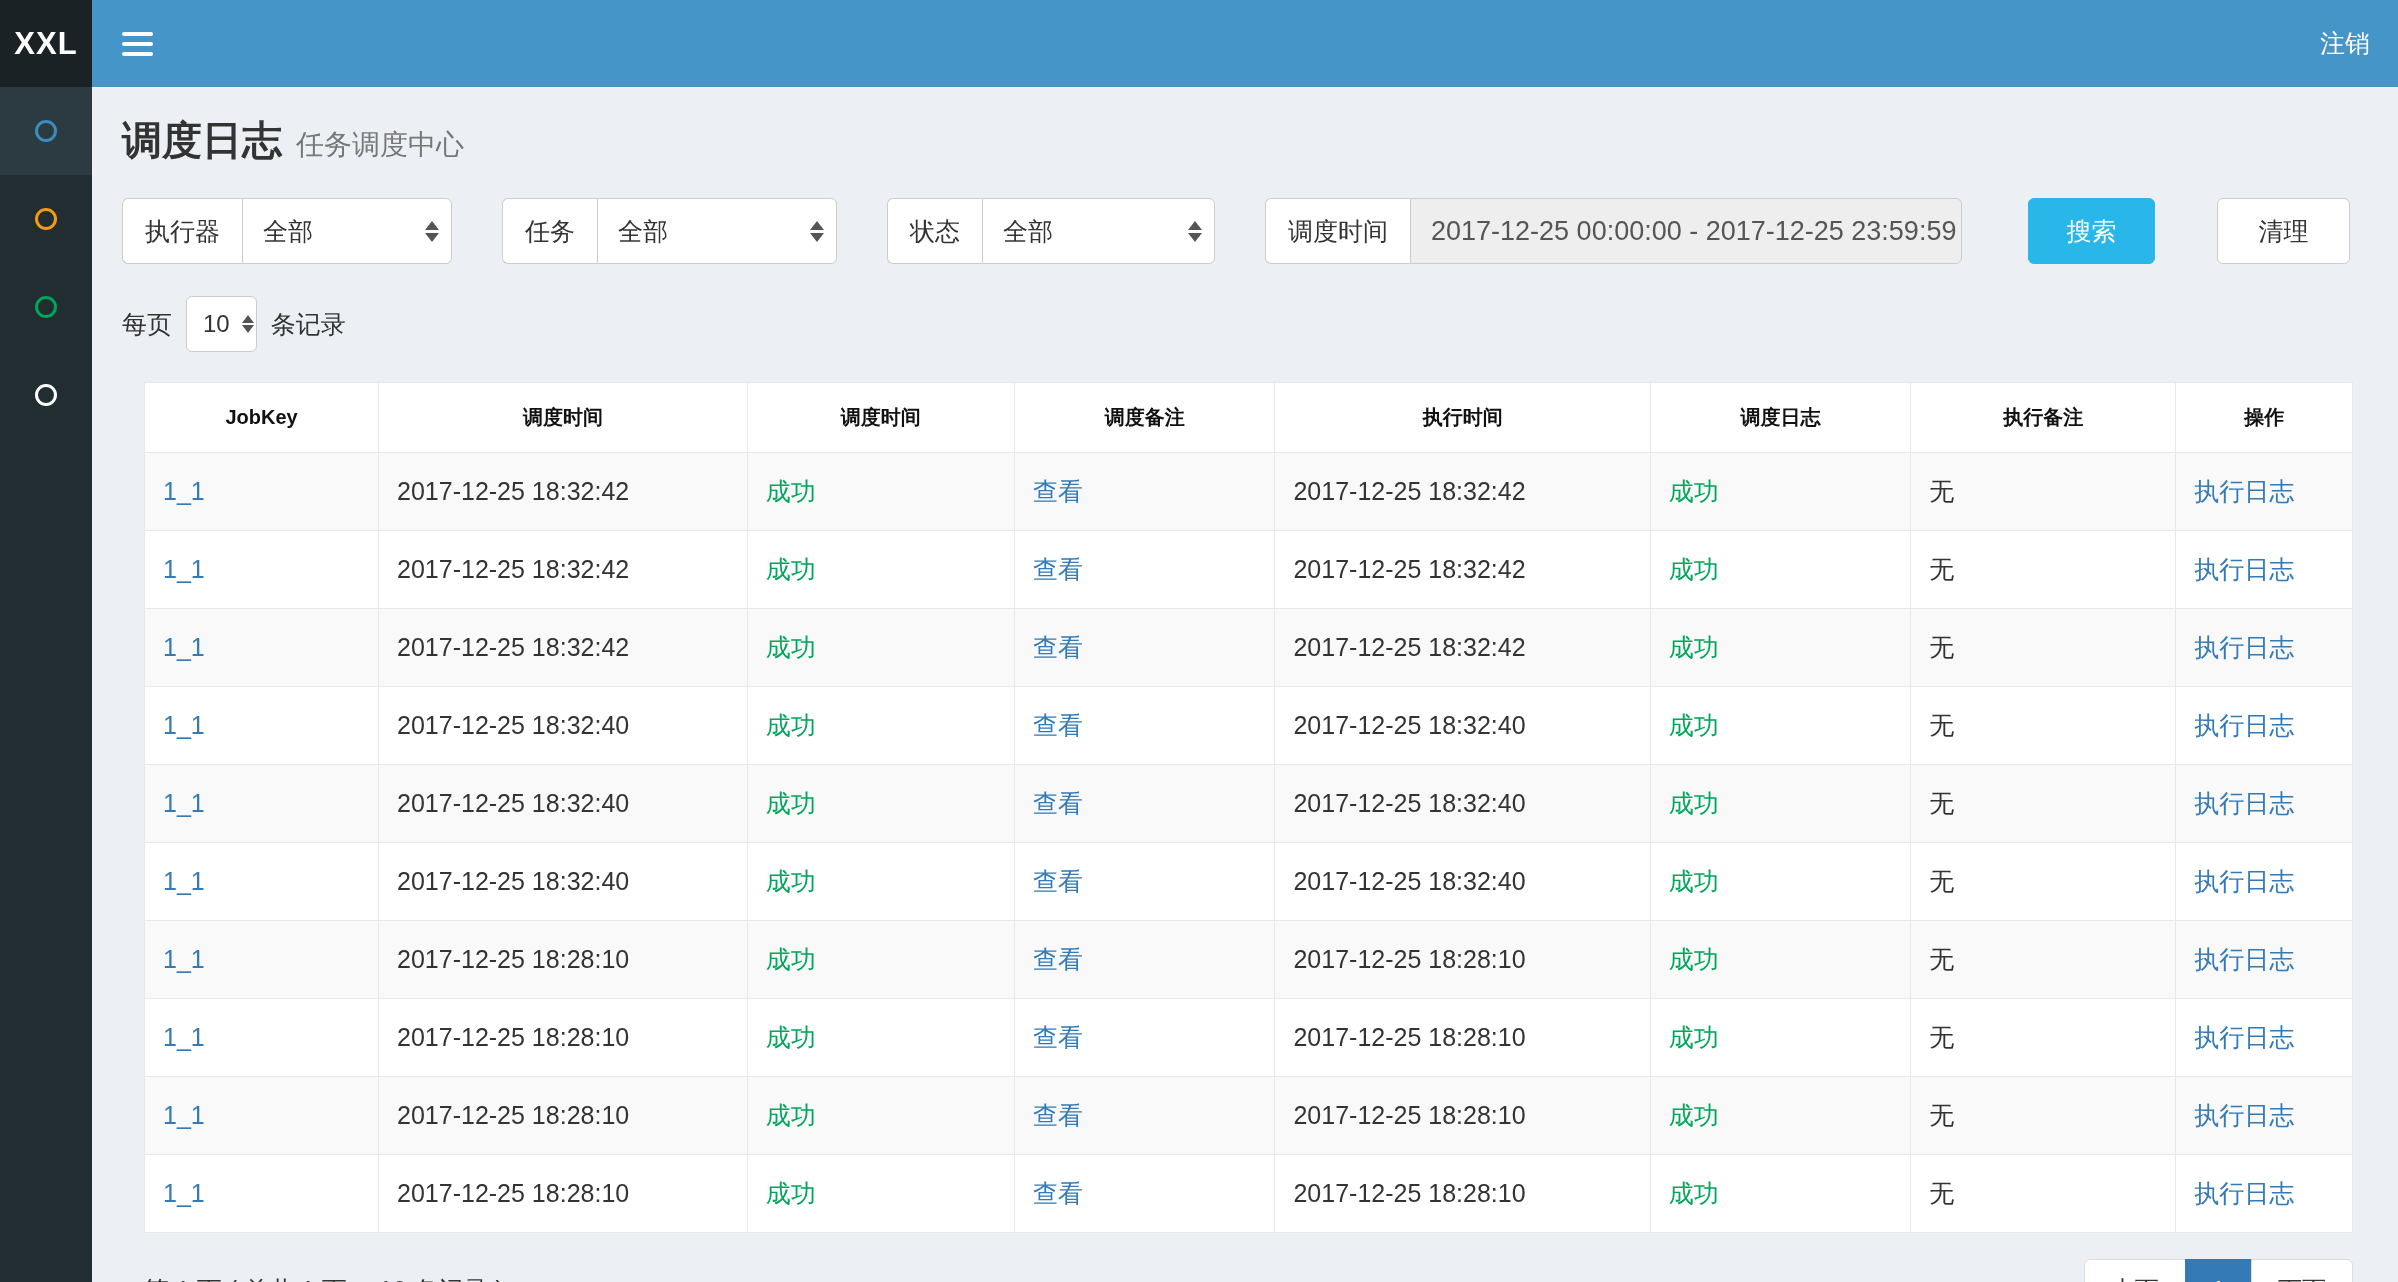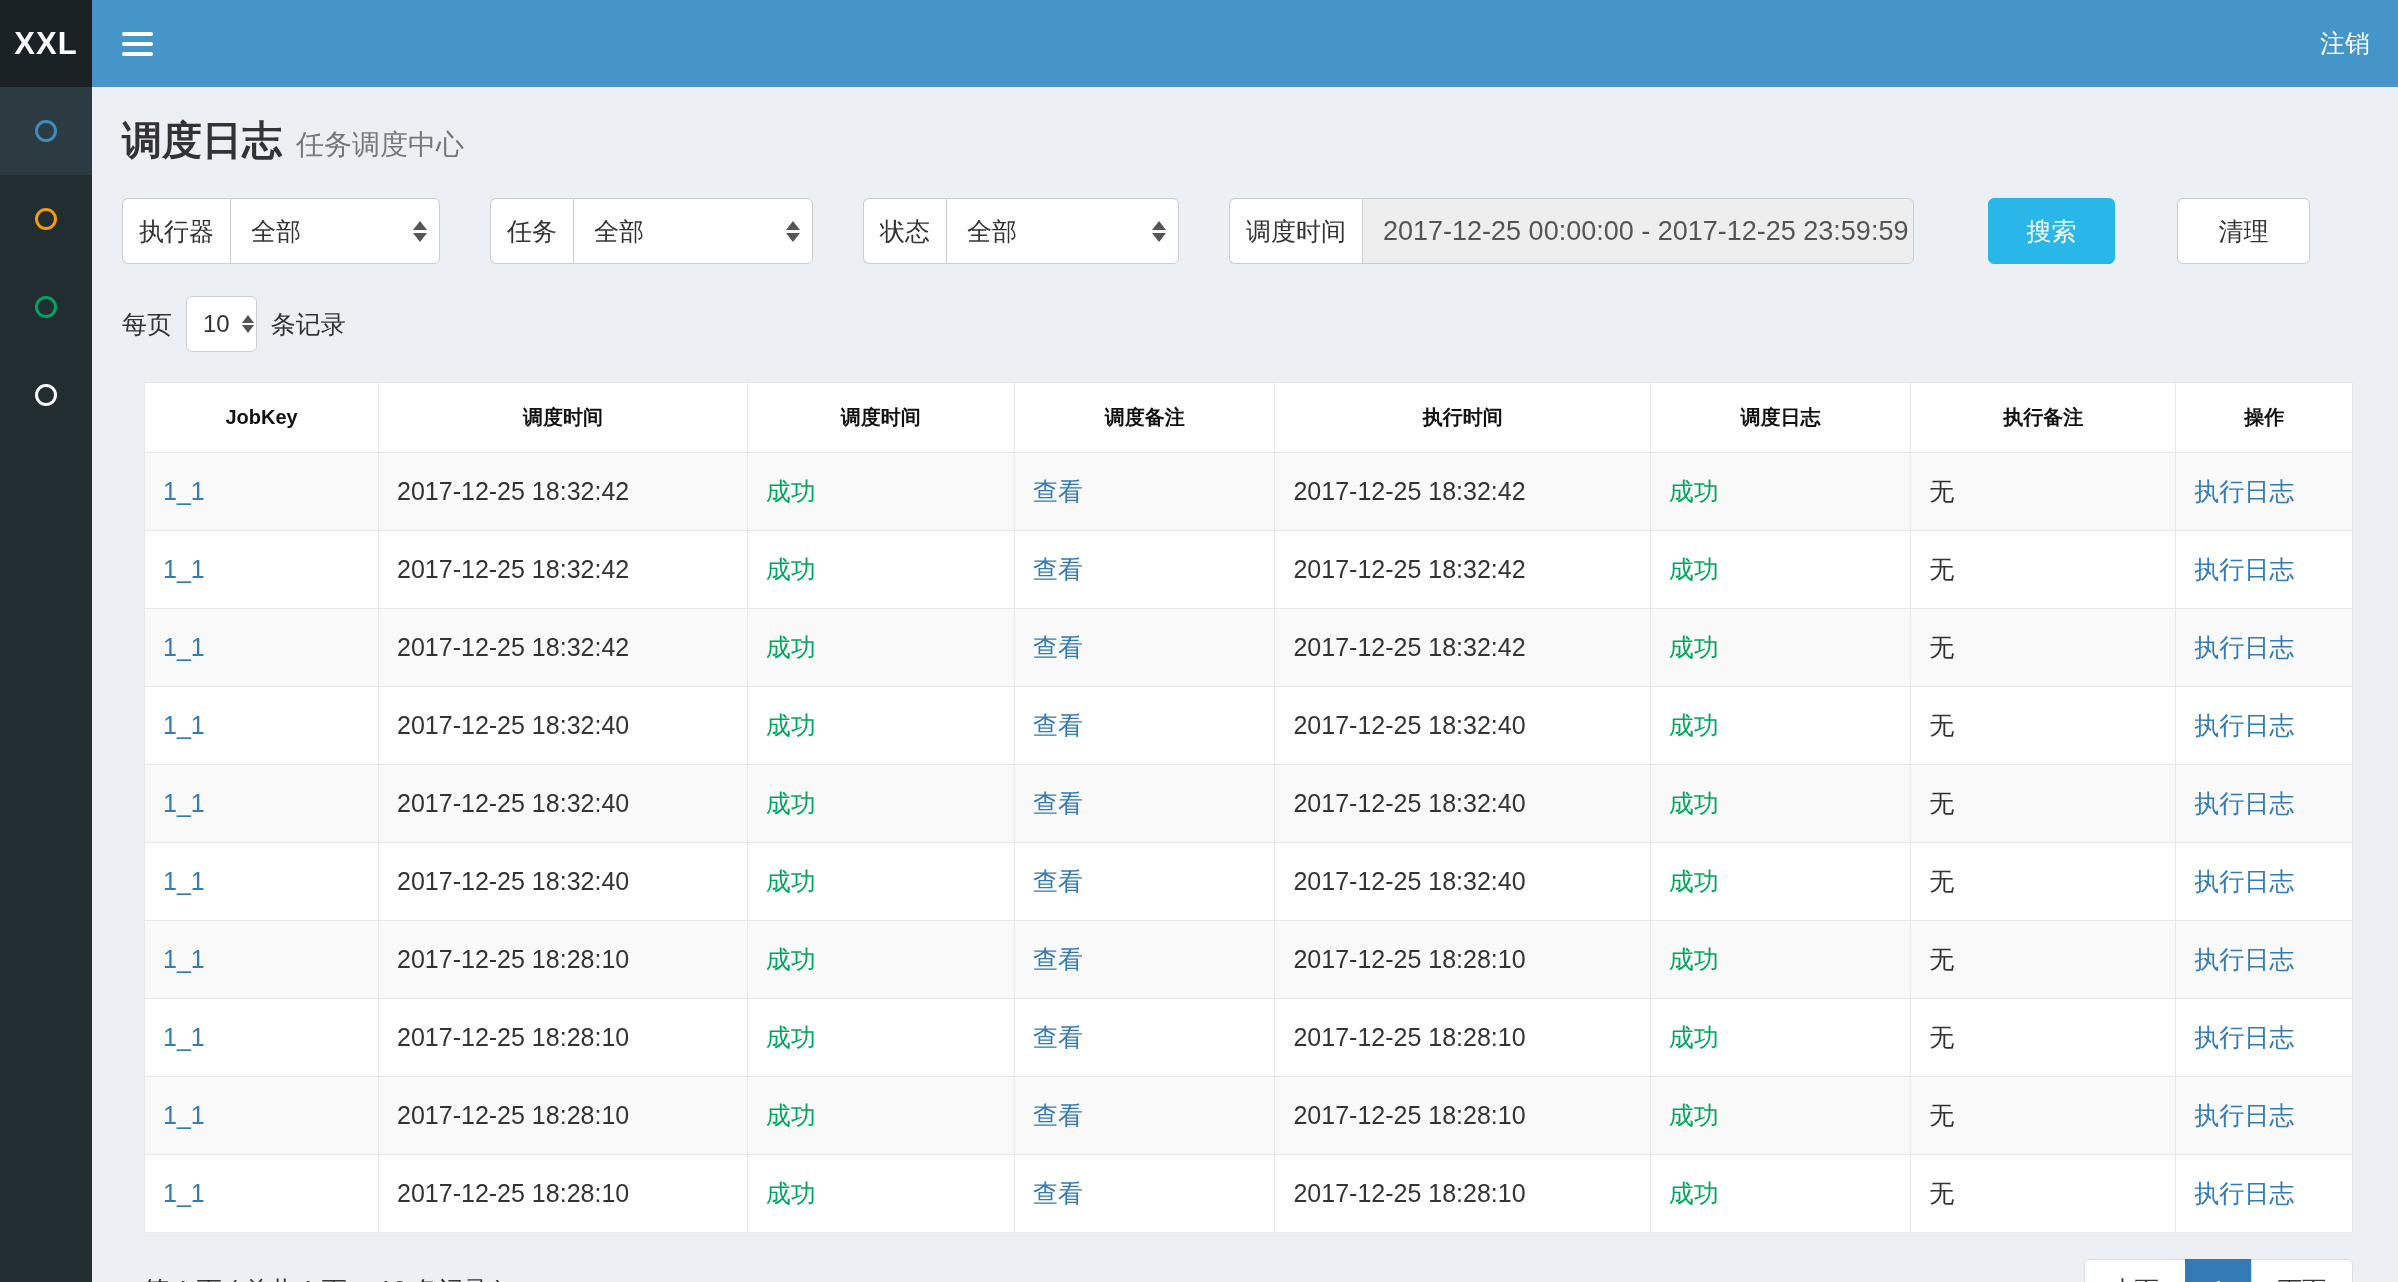--- a/index.html
+++ b/index.html
@@ -26,34 +26,34 @@
 
   
   .content { margin-left:92px; padding:113px 24px 0 30px; height:1272px; }
   .page-head { display:flex; align-items:baseline; gap:14px; }
   .page-title { font-size:40px; font-weight:700; color:#333; }
   .page-subtitle { font-size:28px; color:#777; font-weight:400; }
 
   
   .filter-row { margin-top:30px; display:flex; align-items:center; }
   .igroup { display:flex; height:66px; margin-right:50px; }
-  .ig-label { background:#fff; border:1px solid #ccc; border-right:none; border-radius:6px 0 0 6px; display:flex; align-items:center; padding:0 16px; font-size:25px; color:#333; white-space:nowrap; }
+  .ig-label { background:#fff; border:1px solid #ccc; border-right:none; border-radius:6px 0 0 6px; display:flex; align-items:center; padding:0 22px; font-size:25px; color:#333; white-space:nowrap; }
   .ig-select { background:#fff; border:1px solid #ccc; border-radius:0 6px 6px 0; display:flex; align-items:center; justify-content:space-between; gap:32px; padding:0 12px 0 20px; font-size:25px; color:#333; cursor:pointer; }
   .ig-input { background:#eee; border:1px solid #ccc; border-radius:0 6px 6px 0; display:flex; align-items:center; padding:0 20px; font-size:27px; color:#555; white-space:nowrap; }
   .w210 { width:210px; } .w240 { width:240px; } .w233 { width:233px; } .w552 { width:552px; }
   .spin { display:flex; flex-direction:column; gap:3px; }
   .spin i { display:block; width:0; height:0; border-left:7px solid transparent; border-right:7px solid transparent; }
   .spin .up { border-bottom:9px solid #555; }
   .spin .down { border-top:9px solid #555; }
   .spin.sm { gap:2px; }
   .spin.sm i { border-left-width:6px; border-right-width:6px; }
   .spin.sm .up { border-bottom-width:8px; }
   .spin.sm .down { border-top-width:8px; }
   .btn { height:66px; border-radius:6px; font-size:25px; display:flex; align-items:center; justify-content:center; cursor:pointer; font-family:inherit; }
-  .btn-search { width:127px; background:var(--search_btn,#29b6e8); border:1px solid var(--search_btn,#29b6e8); color:#fff; margin-left:24px; }
+  .btn-search { width:127px; background:var(--search_btn,#29b6e8); border:1px solid var(--search_btn,#29b6e8); color:#fff; margin-left:16px; }
   .btn-clear { width:133px; background:#fff; border:1px solid #ccc; color:#333; margin-left:62px; }
 
   
   .pagesize-row { margin-top:32px; display:flex; align-items:center; gap:14px; font-size:25px; color:#333; }
   .ps-select { height:56px; border:1px solid #ccc; border-radius:6px; background:#fff; display:flex; align-items:center; gap:12px; padding:0 2px 0 16px; font-size:24px; color:#333; cursor:pointer; }
 
   
   .table-wrap { margin:30px 21px 0 22px; }
   table { width:100%; border-collapse:collapse; background:#fff; }
   th, td { border:1px solid #e8e8e8; }

